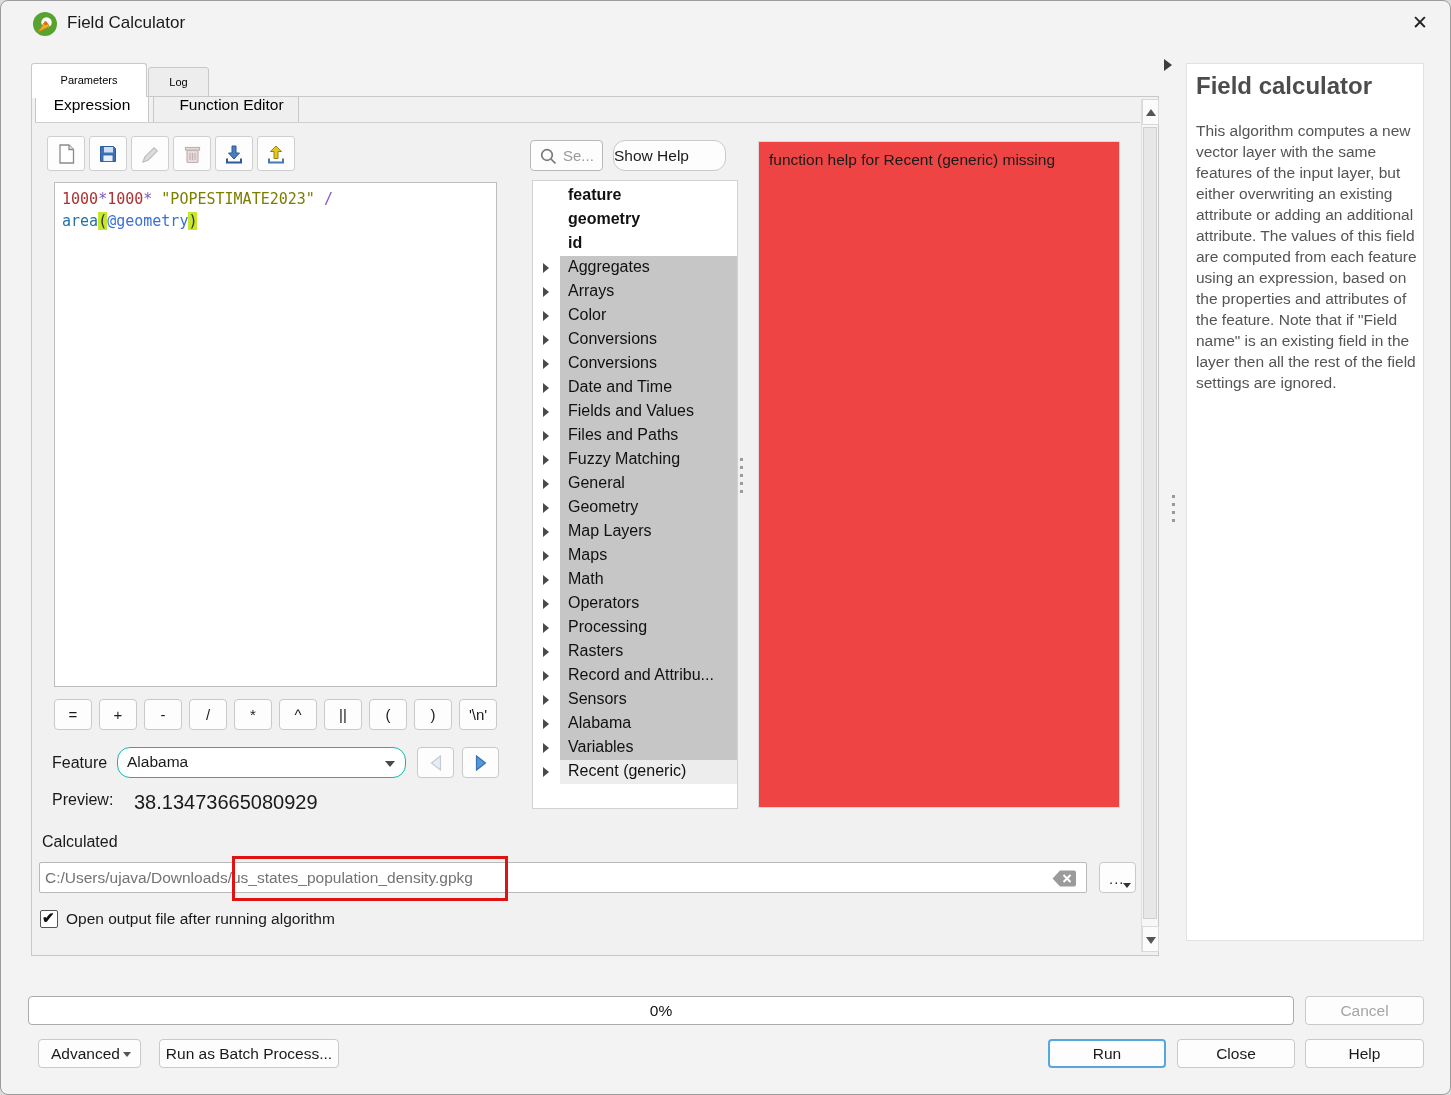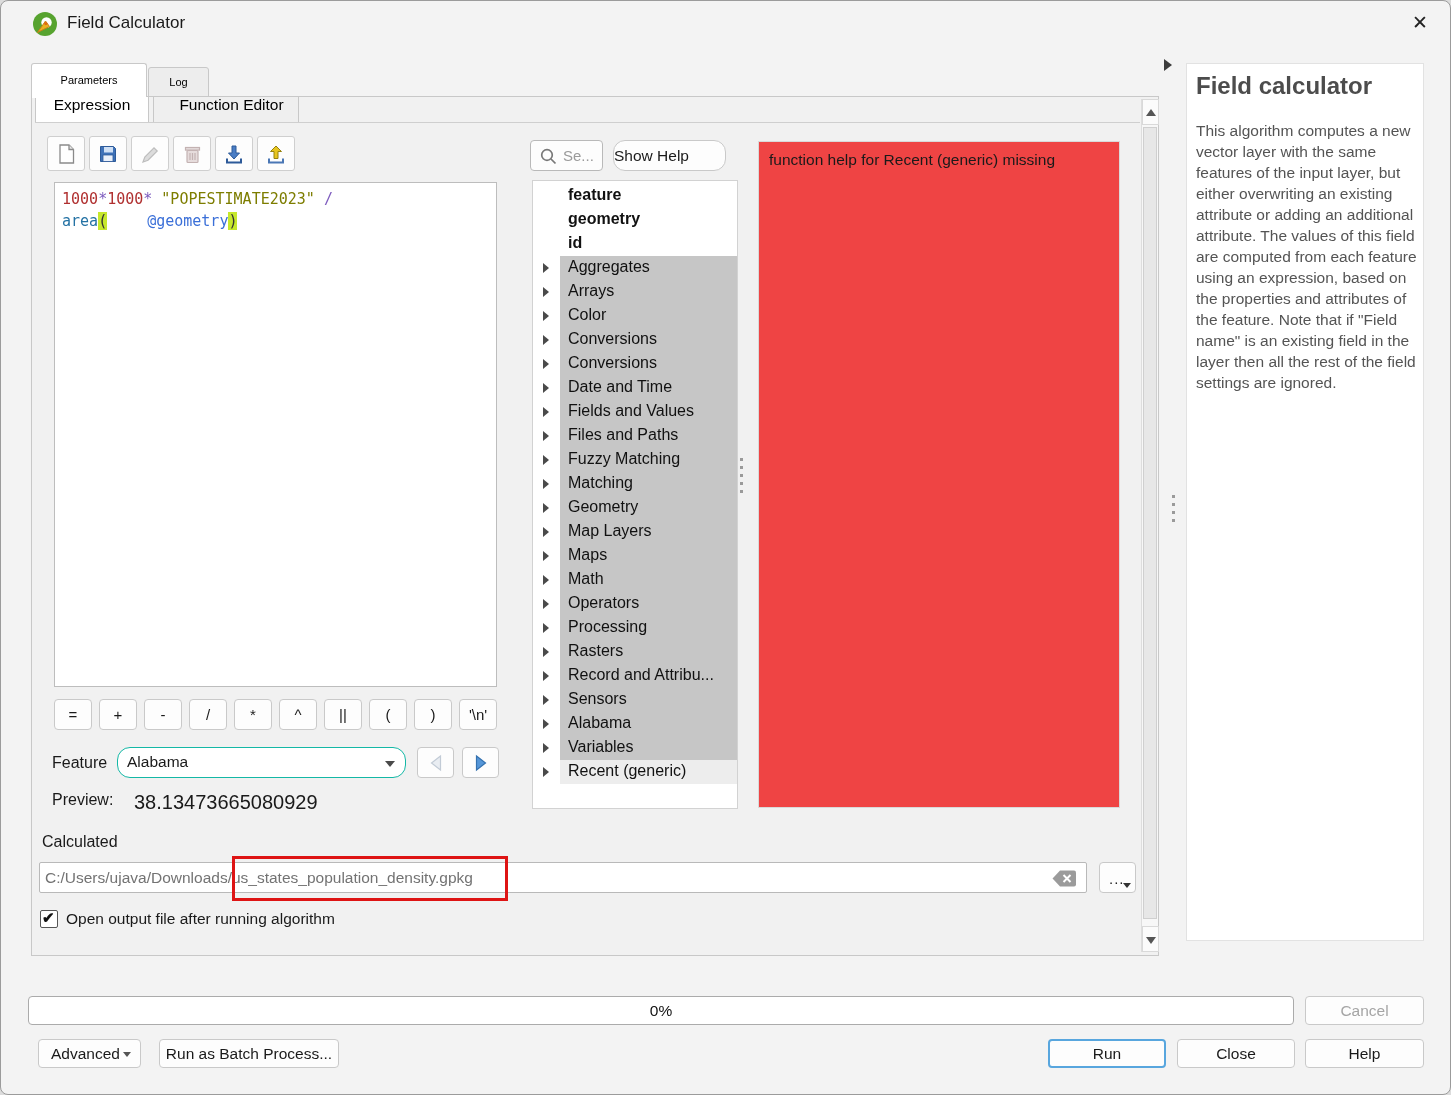--- a/index.html
+++ b/index.html
@@ -32,21 +32,21 @@
   
   .toolbar { position:absolute; left:15px; top:39px; display:flex; gap:4px; }
   .tool-btn { width:38px; height:35px; background:#fdfdfd; border:1px solid #cfcfcf; border-radius:3px; display:flex; align-items:center; justify-content:center; }
 
   
   .editor { position:absolute; left:22px; top:85px; width:443px; height:505px; background:#fff; border:1px solid #bdbdbd; padding:5px 7px; font-family:"DejaVu Sans Mono",monospace; font-size:15px; line-height:22px; white-space:pre-wrap; }
   .tok-number { color:var(--c-number); }
   .tok-operator { color:var(--c-operator); }
   .tok-string { color:var(--c-string); }
   .tok-function { color:var(--c-function); }
-  .tok-variable { color:var(--c-variable);padding-left:40px; }
+  .tok-variable { color:var(--c-variable); }
   .tok-paren-highlight { background:var(--c-paren-bg); color:#333; }
   .tok-plain { color:#333; }
 
   
   .oprow { position:absolute; left:22px; top:602px; display:flex; gap:7px; }
   .op-btn { min-width:38px; height:31px; background:#fdfdfd; border:1px solid #c9c9c9; border-radius:4px; font-size:15px; color:#1a1a1a; text-align:center; line-height:29px; padding:0 4px; }
 
   
   .feat-label { position:absolute; left:20px; top:657px; font-size:16px; color:#1a1a1a; }
   .combo { position:absolute; left:85px; top:650px; width:289px; height:31px; background:#fff; border:1px solid #14b8a6; border-radius:13px; }
@@ -305,21 +305,21 @@
           </div>
           <div class="tree-row group">
             <span class="tree-arrow"></span>
             <span class="tree-band">
               <span class="tree-label">Fuzzy Matching</span>
             </span>
           </div>
           <div class="tree-row group">
             <span class="tree-arrow"></span>
             <span class="tree-band">
-              <span class="tree-label">Matching</span>
+              <span class="tree-label">General</span>
             </span>
           </div>
           <div class="tree-row group">
             <span class="tree-arrow"></span>
             <span class="tree-band">
               <span class="tree-label">Geometry</span>
             </span>
           </div>
           <div class="tree-row group">
             <span class="tree-arrow"></span>

